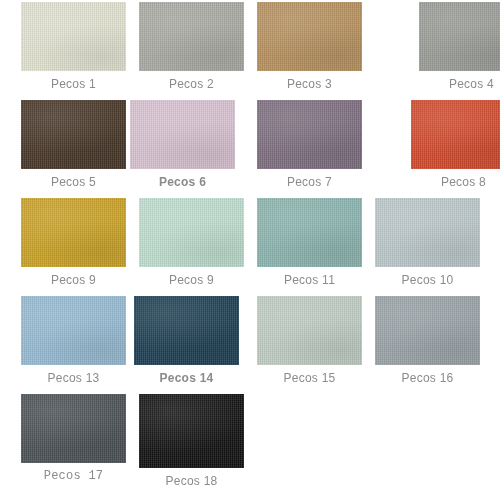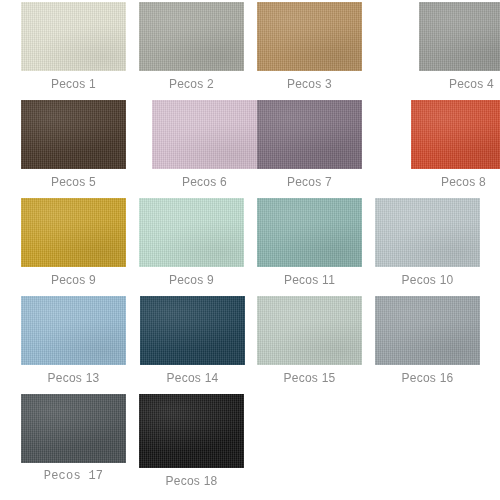--- a/index.html
+++ b/index.html
@@ -94,21 +94,21 @@
       <div class="swatch-label" style="margin-top: 8px;">Pecos 3</div>
     </div>
     <div class="swatch-cell" style="left: 375px; top: 2px; padding-left: 44px;">
       <div class="swatch-chip" style="background: rgb(155, 157, 153);"></div>
       <div class="swatch-label" style="margin-top: 8px;">Pecos 4</div>
     </div>
     <div class="swatch-cell" style="left: 21px; top: 100px;">
       <div class="swatch-chip" style="background: rgb(72, 55, 41);"></div>
       <div class="swatch-label" style="margin-top: 8px;">Pecos 5</div>
     </div>
-    <div class="swatch-cell" style="left: 152px; top: 100px;">
+    <div class="swatch-cell" style="left: 130px; top: 100px; font-weight: bold;">
       <div class="swatch-chip" style="background: rgb(216, 194, 210);"></div>
       <div class="swatch-label" style="margin-top: 8px;">Pecos 6</div>
     </div>
     <div class="swatch-cell" style="left: 257px; top: 100px;">
       <div class="swatch-chip" style="background: rgb(126, 111, 127);"></div>
       <div class="swatch-label" style="margin-top: 8px;">Pecos 7</div>
     </div>
     <div class="swatch-cell" style="left: 375px; top: 100px; padding-left: 36px;">
       <div class="swatch-chip" style="background: rgb(211, 74, 44);"></div>
       <div class="swatch-label" style="margin-top: 8px;">Pecos 8</div>
@@ -126,21 +126,21 @@
       <div class="swatch-label" style="margin-top: 8px;">Pecos 11</div>
     </div>
     <div class="swatch-cell" style="left: 375px; top: 198px;">
       <div class="swatch-chip" style="background: rgb(189, 200, 203);"></div>
       <div class="swatch-label" style="margin-top: 8px;">Pecos 10</div>
     </div>
     <div class="swatch-cell" style="left: 21px; top: 296px;">
       <div class="swatch-chip" style="background: rgb(151, 187, 211);"></div>
       <div class="swatch-label" style="margin-top: 8px;">Pecos 13</div>
     </div>
-    <div class="swatch-cell" style="left: 140px; top: 296px;">
+    <div class="swatch-cell" style="left: 134px; top: 296px; font-weight: bold;">
       <div class="swatch-chip" style="background: rgb(28, 63, 82);"></div>
       <div class="swatch-label" style="margin-top: 8px;">Pecos 14</div>
     </div>
     <div class="swatch-cell" style="left: 257px; top: 296px;">
       <div class="swatch-chip" style="background: rgb(192, 205, 196);"></div>
       <div class="swatch-label" style="margin-top: 8px;">Pecos 15</div>
     </div>
     <div class="swatch-cell" style="left: 375px; top: 296px;">
       <div class="swatch-chip" style="background: rgb(155, 163, 168);"></div>
       <div class="swatch-label" style="margin-top: 8px;">Pecos 16</div>

